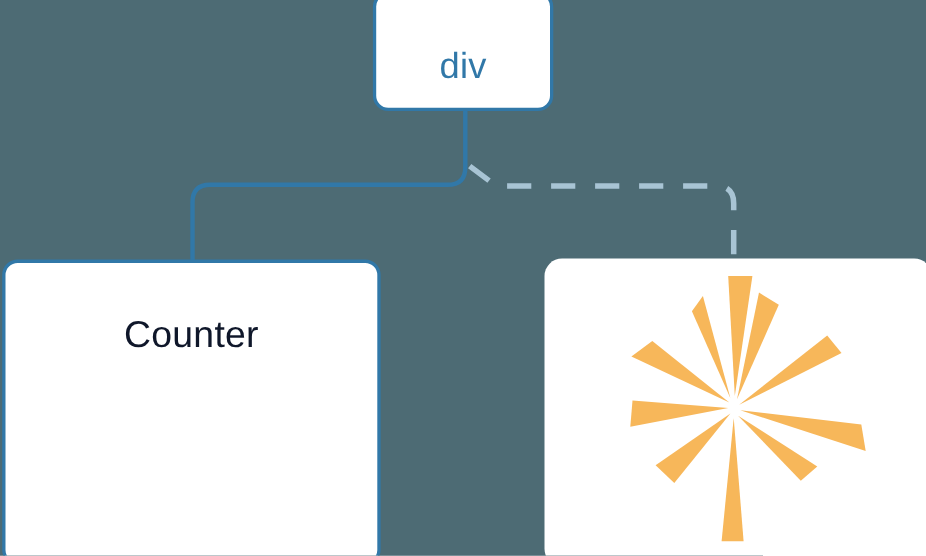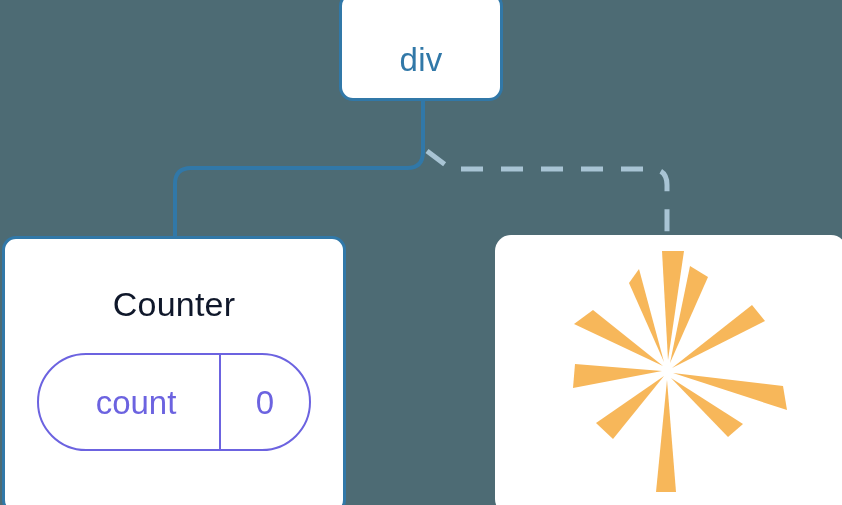--- a/index.html
+++ b/index.html
@@ -130,24 +130,20 @@
 
     <path d="M 427 151 L 451 169 L 651 169 Q 667 169 667 185 L 667 238" fill="none" stroke="#a8c4d4" stroke-width="5" stroke-linecap="butt" stroke-dasharray="22 18"></path>
   </svg>
 
   <div class="node node-bordered" id="node-div">
     <span class="node-tag-label">div</span>
   </div>
 
   <div class="node node-bordered" id="node-counter">
     <div class="node-title">Counter</div>
-    <div class="state-pill">
-      <div class="state-pill-key">count</div>
-      <div class="state-pill-value">0</div>
-    </div>
   </div>
 
   <div class="node node-plain" id="node-effect">
     <svg id="burst" viewBox="495 235 352 280" xmlns="http://www.w3.org/2000/svg">
       <g>
           <polygon points="668,360 684,251 662,251" fill="#f7b75a"></polygon>
           <polygon points="664,362 639,269 629,283" fill="#f7b75a"></polygon>
           <polygon points="663,366 593,310 574,324" fill="#f7b75a"></polygon>
           <polygon points="662,371 575,364 573,388" fill="#f7b75a"></polygon>
           <polygon points="664,376 596,423 613,439" fill="#f7b75a"></polygon>

